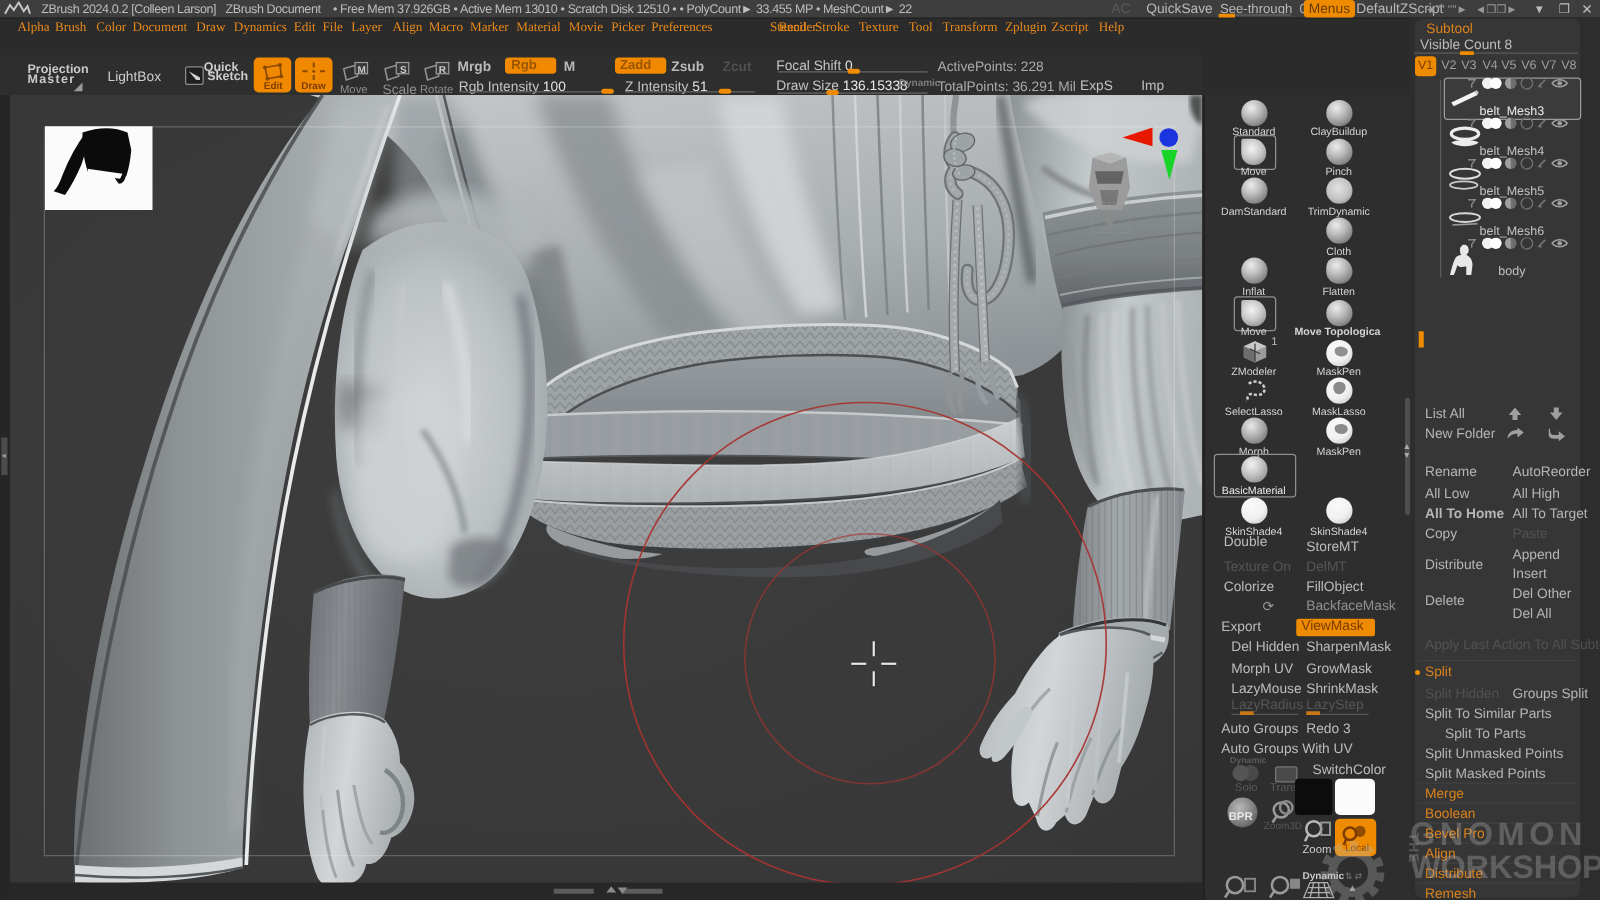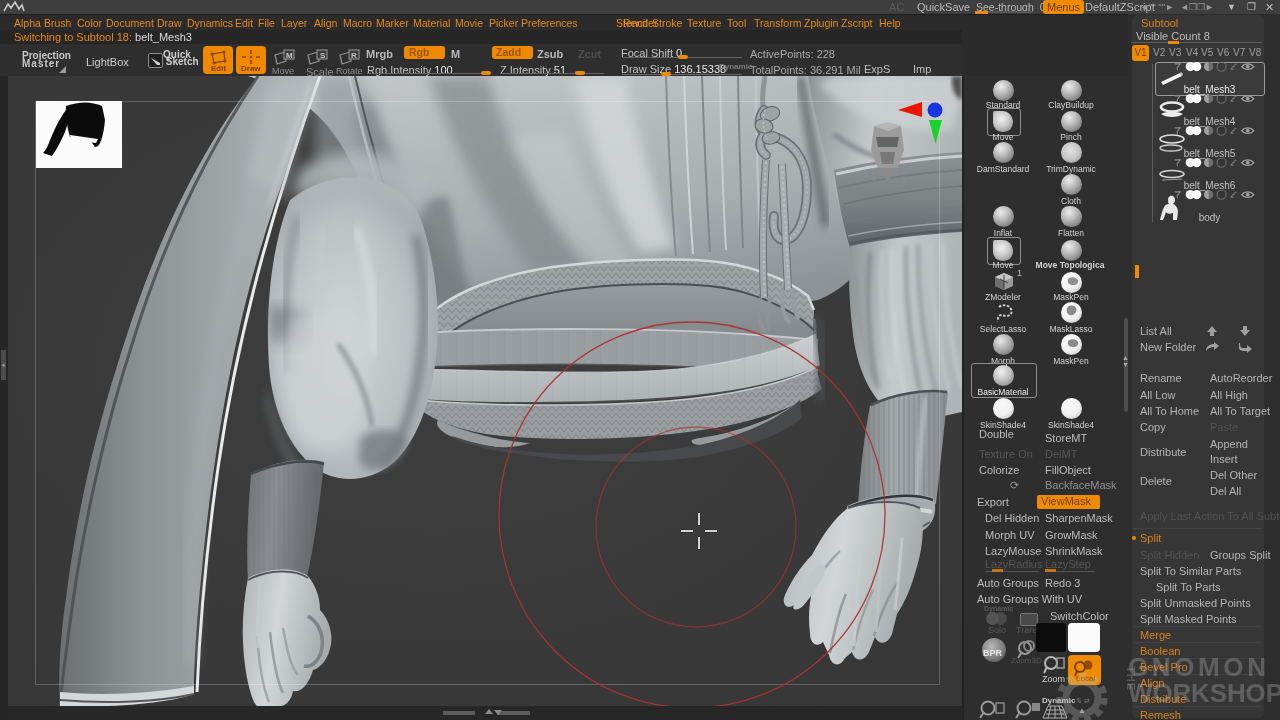--- a/index.html
+++ b/index.html
@@ -11,36 +11,37 @@
   .nw{white-space:nowrap;}
 </style>
 </head>
 <body>
 <div id="root">
 
   <div class="abs" style="left:0;top:0;width:1280px;height:14px;background:#3e3e3e;border-bottom:1px solid #1c1c1c;">
     <svg class="abs" style="left:3px;top:1px;" width="22" height="12" viewBox="0 0 22 12">
       <path d="M1 10 L5 3 L8 7 L12 1 L16 8 L19 4 L21 10" fill="none" stroke="#c7c7c7" stroke-width="1.6"></path>
     </svg>
+    <div class="abs nw" style="left:33px;top:2px;font-size:10px;letter-spacing:-0.3px;color:#bdbdbd;">ZBrush 2024.0.2 [Colleen Larson]&nbsp;&nbsp;&nbsp;ZBrush Document&nbsp;&nbsp;&nbsp;&nbsp;• Free Mem 37.926GB • Active Mem 13010 • Scratch Disk 12510 • • PolyCount► 33.455 MP • MeshCount► 22</div>
     <div class="abs nw" style="left:889px;top:1px;font-size:11px;color:#595959;">AC</div>
     <div class="abs nw" style="left:917px;top:1px;font-size:11px;color:#b9b9b9;">QuickSave</div>
     <div class="abs nw" style="left:976px;top:1px;font-size:10.5px;color:#b9b9b9;">See-through&nbsp;&nbsp;0</div>
     <div class="abs" style="left:975px;top:11px;width:58px;height:2px;background:#555;"></div>
     <div class="abs" style="left:975px;top:11px;width:13px;height:3px;background:#ef8b00;"></div>
     <div class="abs nw" style="left:1043px;top:0px;font-size:11px;color:#6b3c00;background:#ef8b00;border-radius:3px;padding:1px 4px 1px 4px;">Menus</div>
     <div class="abs nw" style="left:1085px;top:1px;font-size:11px;color:#b9b9b9;">DefaultZScript</div>
     <div class="abs nw" style="left:1140px;top:2px;font-size:9px;color:#9a9a9a;">◄ʹʹʹʹ ʹʹʹʹ►</div>
     <div class="abs nw" style="left:1180px;top:2px;font-size:9px;color:#9a9a9a;">◄❐❐►</div>
     <div class="abs nw" style="left:1227px;top:2px;font-size:9px;color:#bdbdbd;">▼</div>
     <div class="abs nw" style="left:1247px;top:1px;font-size:10px;color:#bdbdbd;">❐</div>
     <div class="abs nw" style="left:1265px;top:1px;font-size:11px;color:#bdbdbd;">✕</div>
   </div>
 
   <div class="abs" style="left:0;top:15px;width:1280px;height:15px;background:#2b2b2b;">
-    <div class="abs or nw" style="left:0;top:0;width:1172px;height:15px;font-size:10.5px;">
+    <div class="abs or nw" style="left:0;top:0;width:1172px;height:15px;font-size:10.5px;font-family:Liberation Serif, serif;">
       <span class="abs" style="left:14px;top:2px;">Alpha</span>
       <span class="abs" style="left:44px;top:2px;">Brush</span>
       <span class="abs" style="left:77px;top:2px;">Color</span>
       <span class="abs" style="left:106px;top:2px;">Document</span>
       <span class="abs" style="left:157px;top:2px;">Draw</span>
       <span class="abs" style="left:187px;top:2px;">Dynamics</span>
       <span class="abs" style="left:235px;top:2px;">Edit</span>
       <span class="abs" style="left:258px;top:2px;">File</span>
       <span class="abs" style="left:281px;top:2px;">Layer</span>
       <span class="abs" style="left:314px;top:2px;">Align</span>
@@ -55,23 +56,20 @@
       <span class="abs" style="left:652px;top:2px;">Stroke</span>
       <span class="abs" style="left:687px;top:2px;">Texture</span>
       <span class="abs" style="left:727px;top:2px;">Tool</span>
       <span class="abs" style="left:754px;top:2px;">Transform</span>
       <span class="abs" style="left:804px;top:2px;">Zplugin</span>
       <span class="abs" style="left:841px;top:2px;">Zscript</span>
       <span class="abs" style="left:879px;top:2px;">Help</span>
     </div>
   </div>
 
-  <div class="abs" style="left:0;top:30px;width:962px;height:14px;background:#262626;">
-    <div class="abs nw" style="left:14px;top:1px;font-size:11px;"><span class="or">Switching to Subtool 18:&nbsp;</span><span style="color:#dcdcdc;">belt_Mesh3</span></div>
-  </div>
 
   <div class="abs" style="left:0;top:44px;width:962px;height:32px;background:#2e2e2e;" id="toolbar">
     <div class="abs nw" style="left:22px;top:8px;font-size:10px;font-weight:bold;color:#c9c9c9;line-height:7.5px;">Projection<br><span style="letter-spacing:1px;">Master</span></div>
     <div class="abs" style="left:59px;top:22px;width:0;height:0;border-left:7px solid transparent;border-bottom:7px solid #9a9a9a;"></div>
     <div class="abs nw" style="left:86px;top:12px;font-size:11px;color:#cdcdcd;">LightBox</div>
     <div class="abs" style="left:148px;top:9px;width:13px;height:13px;background:#1f1f1f;border:1px solid #8a8a8a;border-radius:2px;">
       <svg width="13" height="13">
           <path d="M2 3 L8 10 L11 10 L11 8 Z" fill="#cfcfcf"></path>
         </svg>
     </div>
@@ -698,21 +696,21 @@
         <path d="M2 10 C 2 5 6 3 10 3 L10 1 L15 5 L10 9 L10 6 C 7 6 4 7 2 10 Z" fill="#9f9f9f"></path>
       </svg>
     <svg class="abs" style="left:109px;top:327px;" width="16" height="12">
         <path d="M2 2 L2 7 C 2 9 4 10 7 10 L10 10 L10 12 L15 8 L10 4 L10 7 L6 7 C 4 7 3 6 3 2 Z" fill="#9f9f9f"></path>
       </svg>
 
     <div class="stl" style="left:12px;top:358px;">Rename</div>
       <div class="stl" style="left:82px;top:358px;">AutoReorder</div>
     <div class="stl" style="left:12px;top:375px;">All Low</div>
       <div class="stl" style="left:82px;top:375px;">All High</div>
-    <div class="stl" style="left:12px;top:391px;">All To Home</div>
+    <div class="stl" style="left:12px;top:391px;font-weight:bold;">All To Home</div>
       <div class="stl" style="left:82px;top:391px;">All To Target</div>
     <div class="stl" style="left:12px;top:407px;">Copy</div>
       <div class="std" style="left:82px;top:407px;">Paste</div>
     <div class="stl" style="left:82px;top:424px;">Append</div>
     <div class="stl" style="left:12px;top:432px;">Distribute</div>
     <div class="stl" style="left:82px;top:439px;">Insert</div>
     <div class="stl" style="left:82px;top:455px;">Del Other</div>
     <div class="stl" style="left:12px;top:461px;">Delete</div>
     <div class="stl" style="left:82px;top:471px;">Del All</div>
     <div class="std" style="left:12px;top:496px;">Apply Last Action To All Subtools</div>

